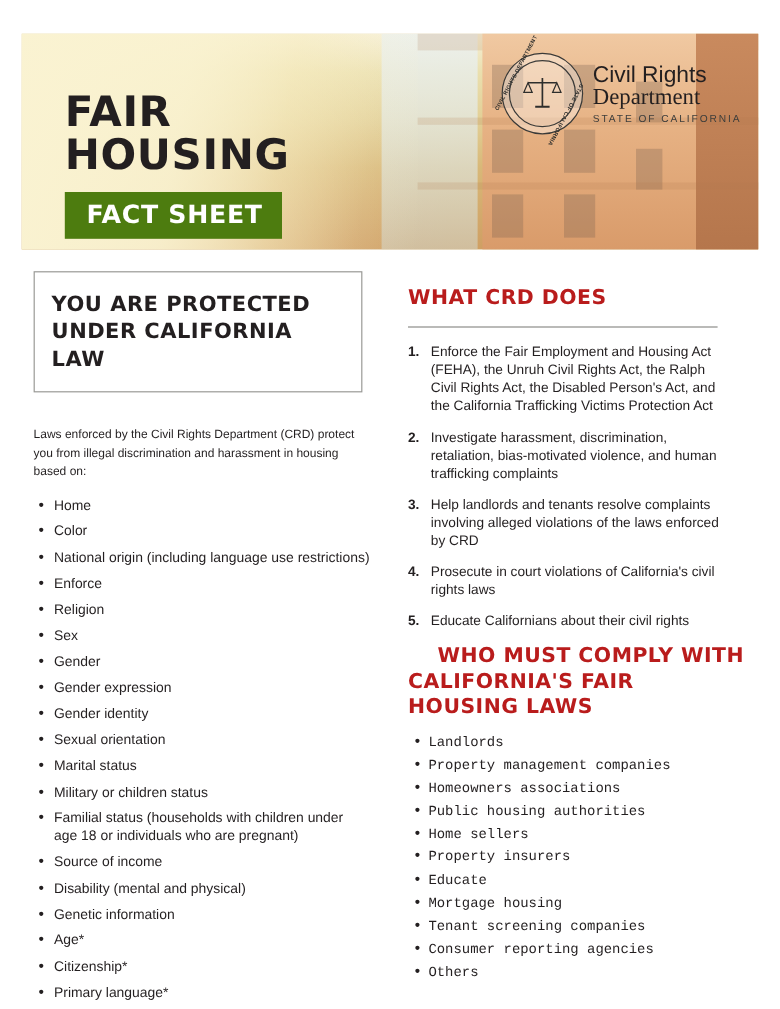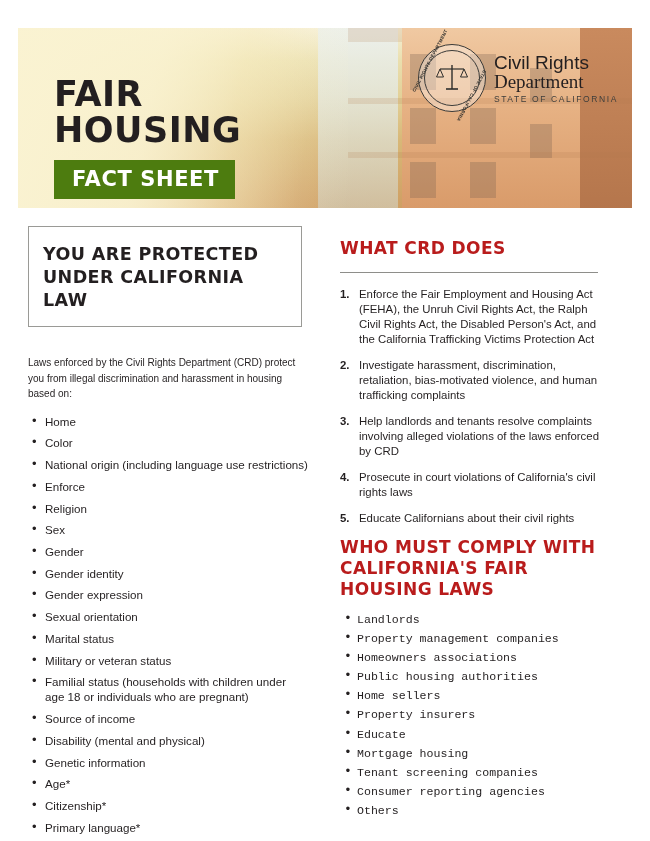--- a/index.html
+++ b/index.html
@@ -252,20 +252,21 @@
     color: #231f20;
   }
   ol.num-list li .num {
     position: absolute;
     left: 0;
     top: 0;
     font-weight: bold;
     font-size: 11.4px;
   }
   .heading-2 {
+    text-align: right;
   }
   ul.doc-list.right {
     width: 262px;
     margin-top: 13px;
   }
   ul.doc-list.right li {
     margin-bottom: 4.5px;
     line-height: 14.6px;
     font-family: Liberation Mono, monospace;
   }
@@ -331,25 +332,25 @@
     <div class="intro-para">Laws enforced by the Civil Rights Department (CRD) protect you from illegal discrimination and harassment in housing based on:</div>
 
     <ul class="doc-list">
       <li>Home</li>
       <li>Color</li>
       <li>National origin (including language use restrictions)</li>
       <li>Enforce</li>
       <li>Religion</li>
       <li>Sex</li>
       <li>Gender</li>
+      <li>Gender expression</li>
       <li>Gender identity</li>
-      <li>Gender expression</li>
       <li>Sexual orientation</li>
       <li>Marital status</li>
-      <li>Military or veteran status</li>
+      <li>Military or children status</li>
       <li>Familial status (households with children under age 18 or individuals who are pregnant)</li>
       <li>Source of income</li>
       <li>Disability (mental and physical)</li>
       <li>Genetic information</li>
       <li>Age*</li>
       <li>Citizenship*</li>
       <li>Primary language*</li>
 
     </ul>
 

